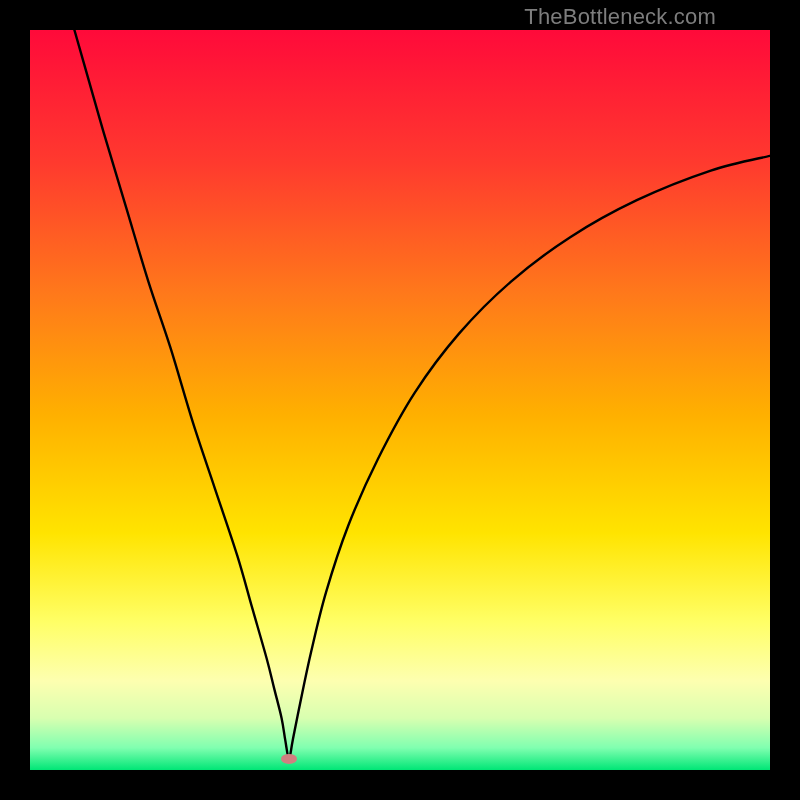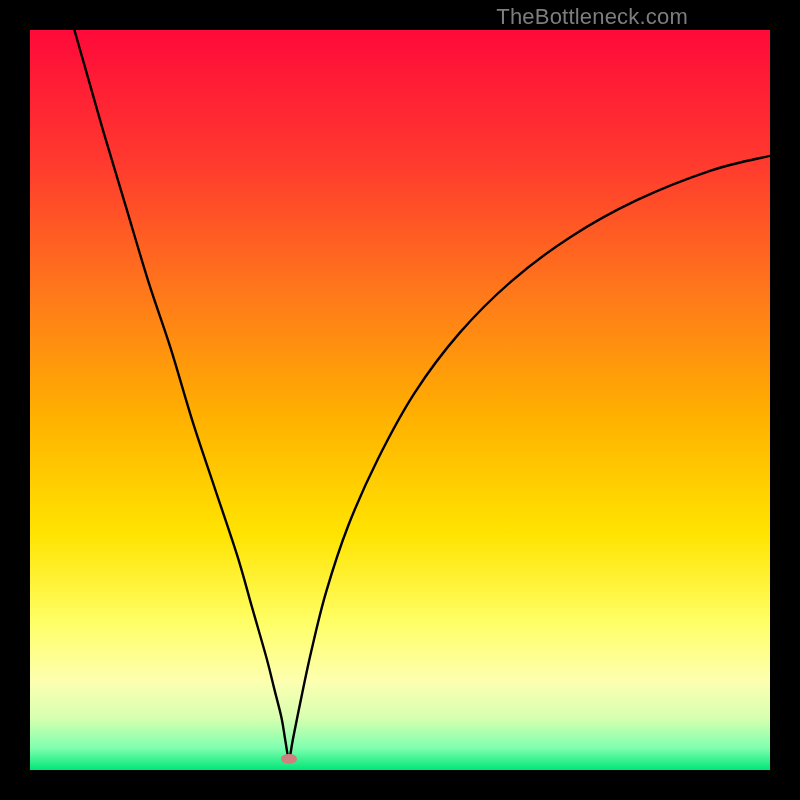--- a/index.html
+++ b/index.html
@@ -9,20 +9,21 @@
     height: 800px;
     background: #000;
     overflow: hidden;
     font-family: Arial, Helvetica, sans-serif;
   }
   .frame {
     position: relative;
     width: 700px;
     height: 800px;
     background: #000;
+    padding-left: 28px;
   }
   .watermark {
     position: absolute;
     top: 4px;
     right: 12px;
     color: #7d7d7d;
     font-size: 22px;
     font-weight: 500;
     letter-spacing: 0.2px;
     z-index: 10;

